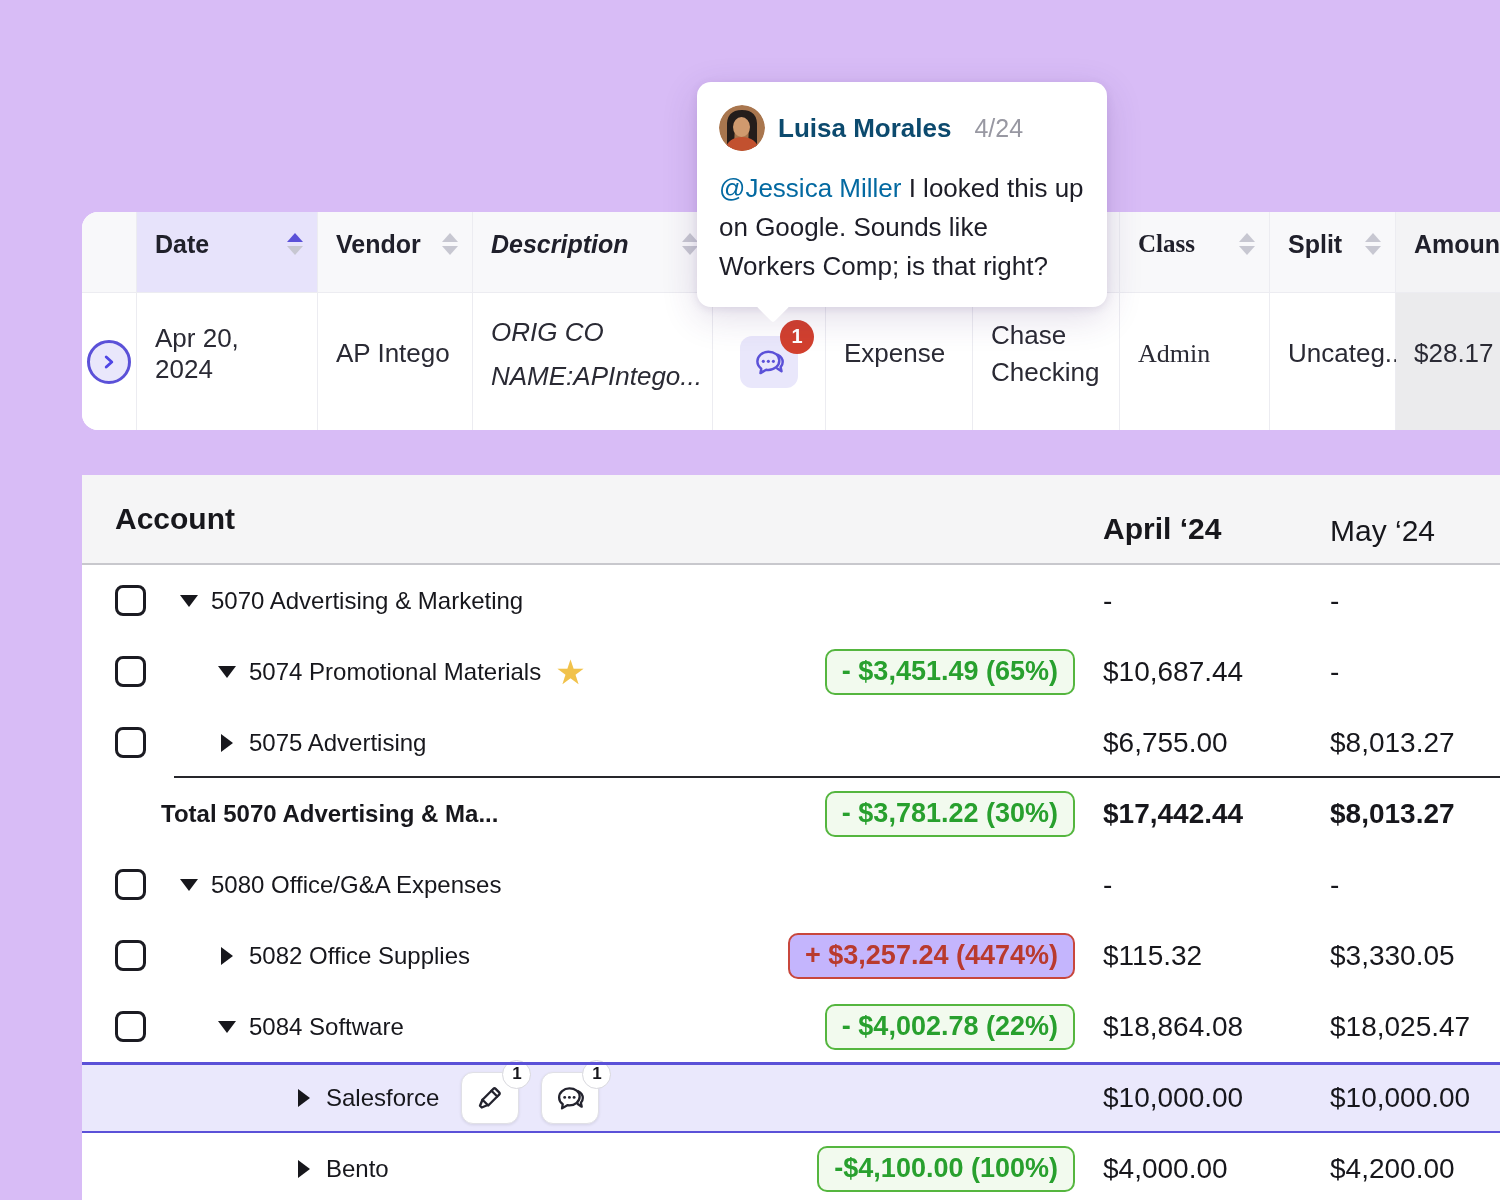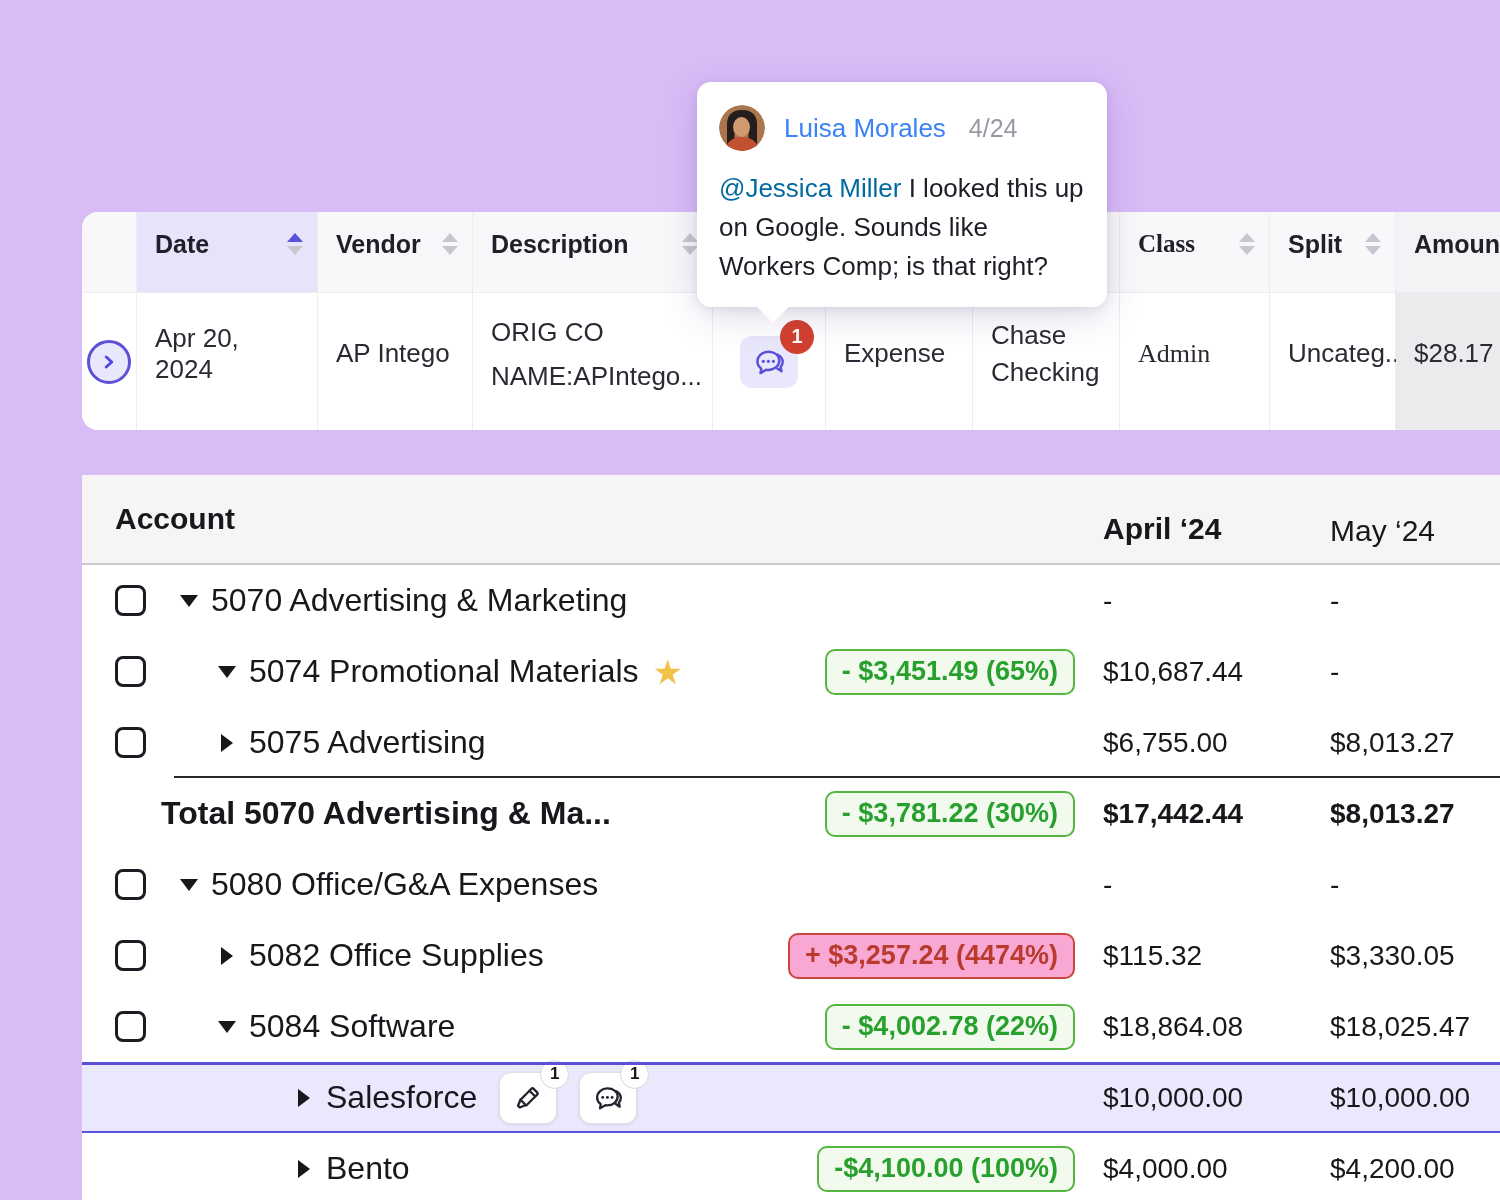--- a/index.html
+++ b/index.html
@@ -15,21 +15,21 @@
     background:#fff;border-radius:16px;overflow:hidden;
   }
   .txn-head{display:flex;height:80px;background:#f8f8fa;border-bottom:1px solid #ececf1;}
   .txn-body{display:flex;height:137px;background:#fff;}
   .tcell{box-sizing:border-box;border-right:1px solid #ececf1;display:flex;align-items:center;padding:0 14px 16px 18px;flex:0 0 auto;}
   .hcell{justify-content:space-between;font-size:25px;font-weight:700;color:#20202b;}
   .bcell{font-size:26px;color:#2a2a34;}
   .c-exp{width:55px;}
   .c-date{width:181px;}
   .c-vendor{width:155px;}
-  .c-desc{width:240px;}
+  .c-desc{width:240px;font-style:italic;}
   .c-comment{width:113px;justify-content:center;padding:0;}
   .c-type{width:147px;}
   .c-bank{width:147px;}
   .c-class{width:150px;font-family:Liberation Serif, serif;}
   .c-split{width:126px;}
   .c-amount{flex:1 1 auto;border-right:none;}
   .hcell.c-date{background:#e7e3fb;}
   .hcell.c-amount{background:#f3f3f5;}
   .bcell.c-amount{background:#ebebed;}
   .two-line{line-height:44px;}
@@ -50,51 +50,51 @@
   
   .popover{
     position:absolute;left:697px;top:82px;width:410px;min-height:225px;background:#fff;border-radius:14px;
     box-shadow:0 10px 36px rgba(70,35,110,.16),0 2px 8px rgba(70,35,110,.10);z-index:10;
     padding:23px 22px 20px 22px;box-sizing:border-box;
   }
   .popover .tail{position:absolute;bottom:-11px;left:64px;width:24px;height:24px;background:#fff;
     transform:rotate(45deg);border-radius:3px;}
   .pop-head{display:flex;align-items:center;gap:13px;}
   .avatar{width:46px;height:46px;border-radius:50%;overflow:hidden;flex:0 0 auto;}
-  .pop-name{font-size:26px;color:#3b82f6;font-weight:400;margin-left:6px;}
+  .pop-name{font-size:26px;color:#0c4a6e;font-weight:700;}
   .pop-date{font-size:25px;color:#9898a2;margin-left:10px;}
   .pop-body{margin-top:18px;font-size:26px;line-height:39px;color:#1d1d27;width:372px;}
   .mention{color:#0369a1;}
   
   .acct-card{position:absolute;left:82px;top:475px;width:1418px;height:725px;background:#fff;}
   .acct-head{position:relative;height:90px;background:#f5f5f6;border-bottom:2px solid #c8c8cd;box-sizing:border-box;}
   .acct-head .h-account{position:absolute;left:33px;top:0;height:88px;display:flex;align-items:center;font-size:30px;font-weight:700;}
   .acct-head .h-col1{position:absolute;left:1021px;top:0;height:108px;display:flex;align-items:center;font-size:30px;font-weight:700;}
   .acct-head .h-col2{position:absolute;left:1248px;top:0;height:112px;display:flex;align-items:center;font-size:30px;font-weight:400;}
   .arow{position:relative;height:71px;}
   .arow .content{position:absolute;left:0;top:0;height:100%;display:flex;align-items:center;}
   .lv1 .content{padding-left:98px;}
   .lv2 .content{padding-left:136px;}
   .lv3 .content{padding-left:213px;}
   .total-row .content{padding-left:79px;}
   .checkbox{position:absolute;left:33px;top:50%;margin-top:-16px;width:31px;height:31px;border:3px solid #1b1b22;
     border-radius:8px;background:#fff;box-sizing:border-box;}
   .caret{width:18px;display:flex;justify-content:center;margin-right:13px;flex:0 0 auto;}
   .caret-down{width:0;height:0;border-left:9px solid transparent;border-right:9px solid transparent;border-top:12px solid #17171c;}
   .caret-right{width:0;height:0;border-top:9px solid transparent;border-bottom:9px solid transparent;border-left:12px solid #17171c;}
-  .alabel{font-size:32px;color:#17171c;white-space:nowrap;}
+  .alabel{font-size:24px;color:#17171c;white-space:nowrap;}
   .total-row .alabel,.total-row .num{font-weight:700;}
   .star{font-size:34px;color:#f1c24b;margin-left:14px;line-height:1;}
   .num{position:absolute;top:0;height:100%;display:flex;align-items:center;font-size:28px;color:#17171c;white-space:nowrap;}
   .col1{left:1021px;}
   .col2{left:1248px;}
   .vbadge{position:absolute;right:425px;top:50%;transform:translateY(-50%);height:46px;display:flex;align-items:center;
     padding:0 15px;border-radius:10px;font-size:27px;font-weight:700;box-sizing:border-box;white-space:nowrap;}
   .vbadge.green{color:#28a02e;border:2.5px solid #55b63f;background:#f2faee;}
-  .vbadge.red{color:#b93a2e;border:2.5px solid #c8473d;background:#f9a8d4;}
+  .vbadge.red{color:#b93a2e;border:2.5px solid #c8473d;background:#c4b5fd;}
   .sep-line{position:absolute;left:92px;right:0;bottom:0;height:2.5px;background:#26262b;}
   .selected{background:#eae8fc;}
   .selected::before,.selected::after{content:"";position:absolute;left:0;right:0;height:2.5px;background:#5b51d8;z-index:2;}
   .selected::before{top:0;} .selected::after{bottom:0;}
   .chipbtn{position:relative;width:56px;height:50px;background:#fff;border:1.5px solid #e0e0e6;border-radius:12px;
     margin-left:22px;display:flex;align-items:center;justify-content:center;box-shadow:0 1px 3px rgba(20,20,40,.10);flex:0 0 auto;}
   .chipbtn .cnt{position:absolute;top:-13px;right:-13px;width:27px;height:27px;border-radius:50%;background:#fff;
     border:1.5px solid #d8d8de;font-size:17px;font-weight:700;color:#17171c;display:flex;align-items:center;justify-content:center;}
 </style>
 </head>

